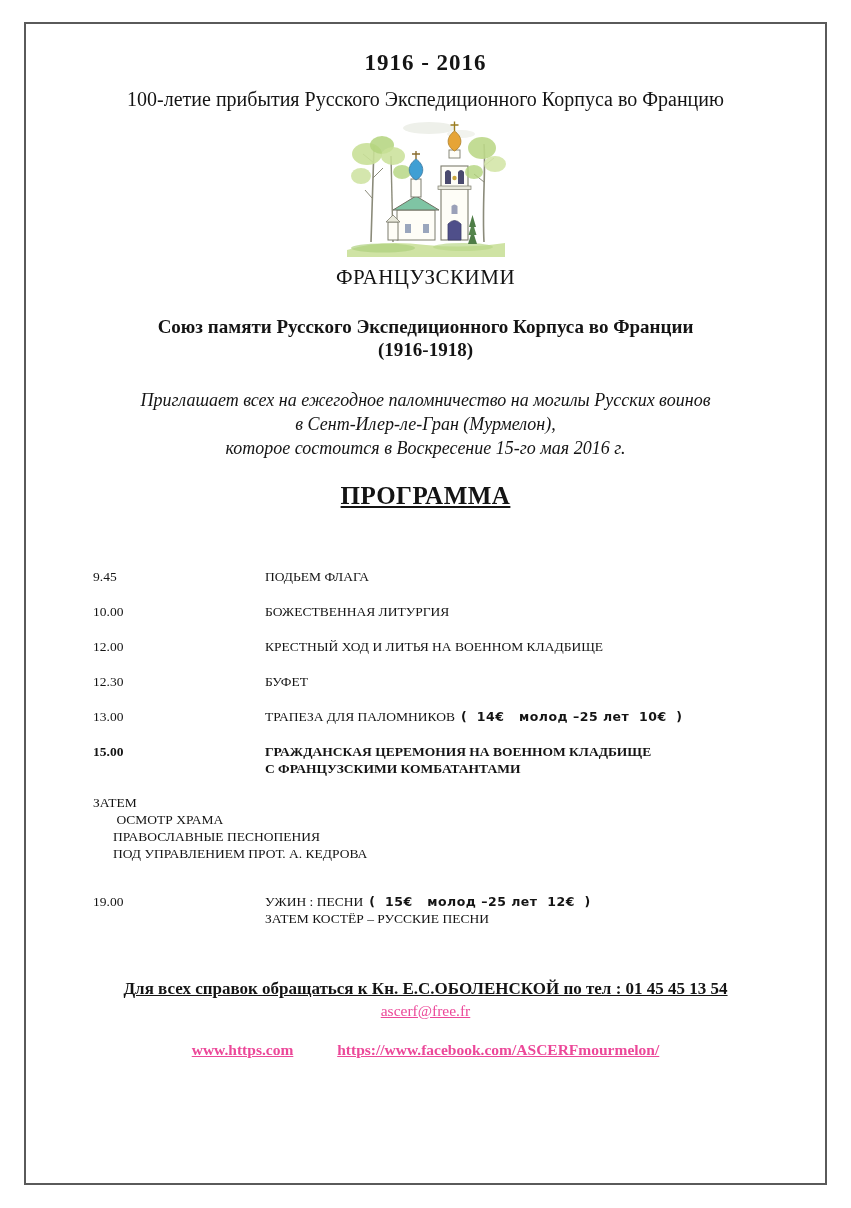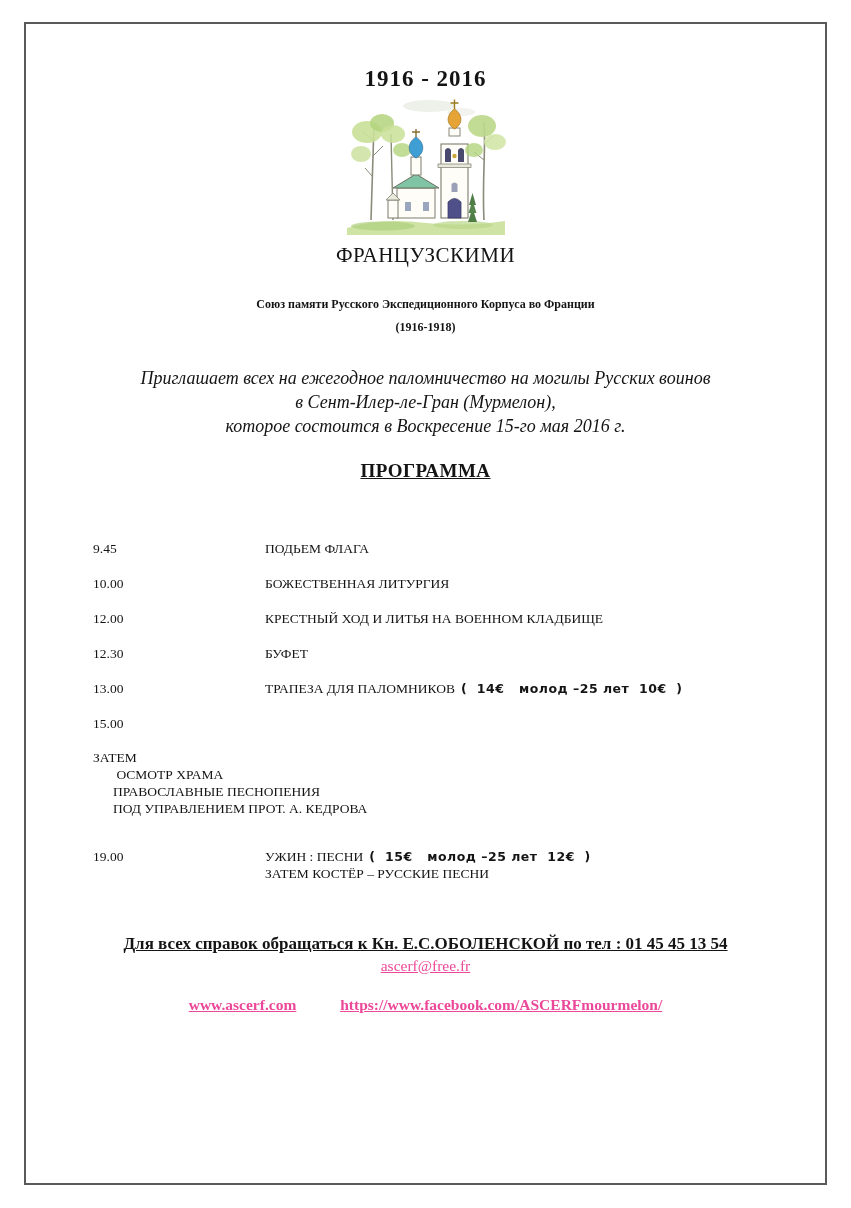--- a/index.html
+++ b/index.html
@@ -20,49 +20,49 @@
     box-sizing: border-box;
     pointer-events: none;
   }
   .content {
     position: absolute;
     left: 24px; top: 22px;
     width: 803px;
     text-align: center;
   }
   .title {
-    padding-top: 44px;
+    padding-top: 28px;
     font-size: 23px;
     font-weight: bold;
     letter-spacing: 1px;
   }
   .subtitle {
     margin: 9px auto 0;
     width: 640px;
     font-size: 20px;
     line-height: 29px;
   }
   .church-wrap { margin: 4px auto 0; width: 170px; height: 140px; }
   .palomn { margin-top: 7px; font-size: 21px; letter-spacing: 0.5px; }
-  .union { margin-top: 25px; font-size: 12px; font-weight: bold; line-height: 23px; }
+  .union { margin-top: 25px; font-size: 19px; font-weight: bold; line-height: 23px; }
   .invite { margin-top: 27px; font-size: 18px; font-style: italic; line-height: 24px; }
   .program {
     margin-top: 22px;
-    font-size: 19px;
+    font-size: 25px;
     font-weight: bold;
     text-decoration: underline;
     letter-spacing: 0.5px;
   }
   .schedule {
     margin: 58px 0 0 69px;
     text-align: left;
     font-size: 13.5px;
   }
   .sch-row { display: flex; margin-bottom: 18px; }
-  .sch-row.mb17 { margin-bottom: 17px; }
+  .sch-row.mb17 { margin-bottom: 17px; font-weight: bold; }
   .sch-row.mb31 { margin-bottom: 31px; flex-direction: column; }
   .sch-time { width: 152px; flex: none; line-height: 17px; }
   .sch-lines { line-height: 17px; margin-left: 20px; }
   .price {
     font-family: "DejaVu Sans", sans-serif;
     font-weight: bold;
     font-size: 12.5px;
     letter-spacing: 0.5px;
     margin-left: 6px;
     white-space: pre;
@@ -81,20 +81,21 @@
 </head>
 <body>
 
 <div class="page">
   <div class="frame"></div>
 
   <div class="content">
 
     <div class="title">1916 - 2016</div>
 
+    <div class="subtitle">100-летие прибытия Русского Экспедиционного Корпуса во Францию</div>
 
     <div class="church-wrap">
       <svg width="170" height="140" viewBox="0 0 170 140" xmlns="http://www.w3.org/2000/svg">
 
         <ellipse cx="88" cy="10" rx="26" ry="6" fill="#eef0ea"></ellipse>
         <ellipse cx="120" cy="16" rx="14" ry="4" fill="#f2f3ee"></ellipse>
 
         <path d="M6,132 Q40,121 85,127 Q125,131 164,125 L164,139 L6,139 Z" fill="#cfe3a4"></path>
         <ellipse cx="42" cy="130" rx="32" ry="4.5" fill="#aed07e" opacity="0.7"></ellipse>
         <ellipse cx="122" cy="129" rx="30" ry="4" fill="#b9d789" opacity="0.7"></ellipse>
@@ -188,20 +189,24 @@
 
       <div class="sch-row">
         <div class="sch-time">13.00</div>
         <div class="sch-lines">
           <div><span>ТРАПЕЗА ДЛЯ ПАЛОМНИКОВ</span><span class="price">(  14€   молод –25 лет  10€  )</span></div>
         </div>
       </div>
 
       <div class="sch-row mb17">
         <div class="sch-time">15.00</div>
+        <div class="sch-lines">
+          <div>ГРАЖДАНСКАЯ ЦЕРЕМОНИЯ НА ВОЕННОМ КЛАДБИЩЕ</div>
+          <div>С ФРАНЦУЗСКИМИ КОМБАТАНТАМИ</div>
+        </div>
       </div>
 
       <div class="sch-row mb31">
         <div class="sch-time">ЗАТЕМ</div>
         <div class="sch-lines">
           <div>&nbsp;ОСМОТР ХРАМА</div>
           <div>ПРАВОСЛАВНЫЕ ПЕСНОПЕНИЯ</div>
           <div>ПОД УПРАВЛЕНИЕМ ПРОТ. А. КЕДРОВА</div>
         </div>
       </div>
@@ -216,18 +221,18 @@
 
     </div>
 
     <div class="footer-contact">Для всех справок обращаться к Кн. Е.С.ОБОЛЕНСКОЙ по тел : 01 45 45 13 54</div>
 
     <div class="footer-email">
       <a class="doc-link" href="#">ascerf@free.fr</a>
     </div>
 
     <div class="footer-links">
-      <a class="doc-link" href="#">www.ascerf.com</a>
+      <a class="doc-link" href="#">www.https.com</a>
       <a class="doc-link" href="#">https://www.facebook.com/ASCERFmourmelon/</a>
     </div>
 
   </div>
 </div>
 
 </body></html>

